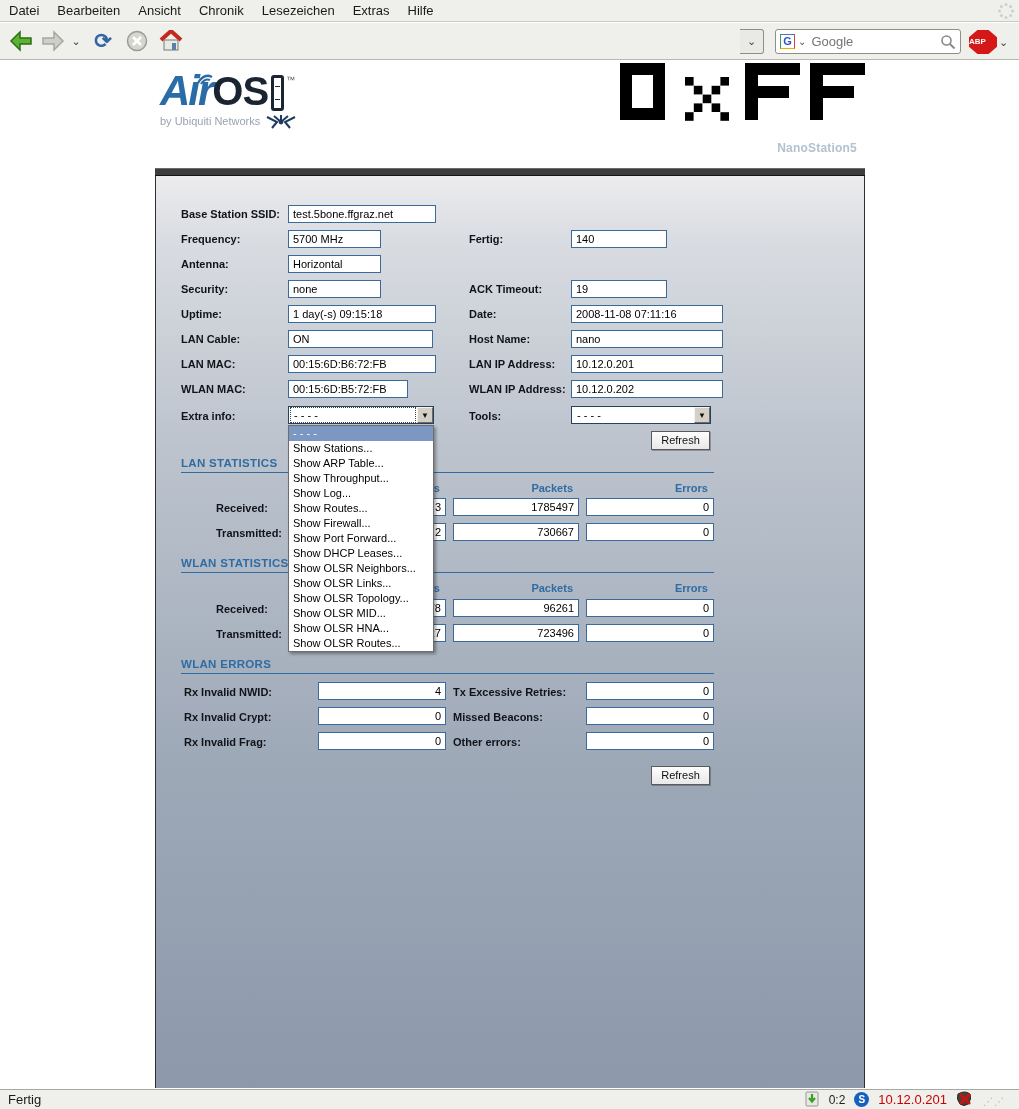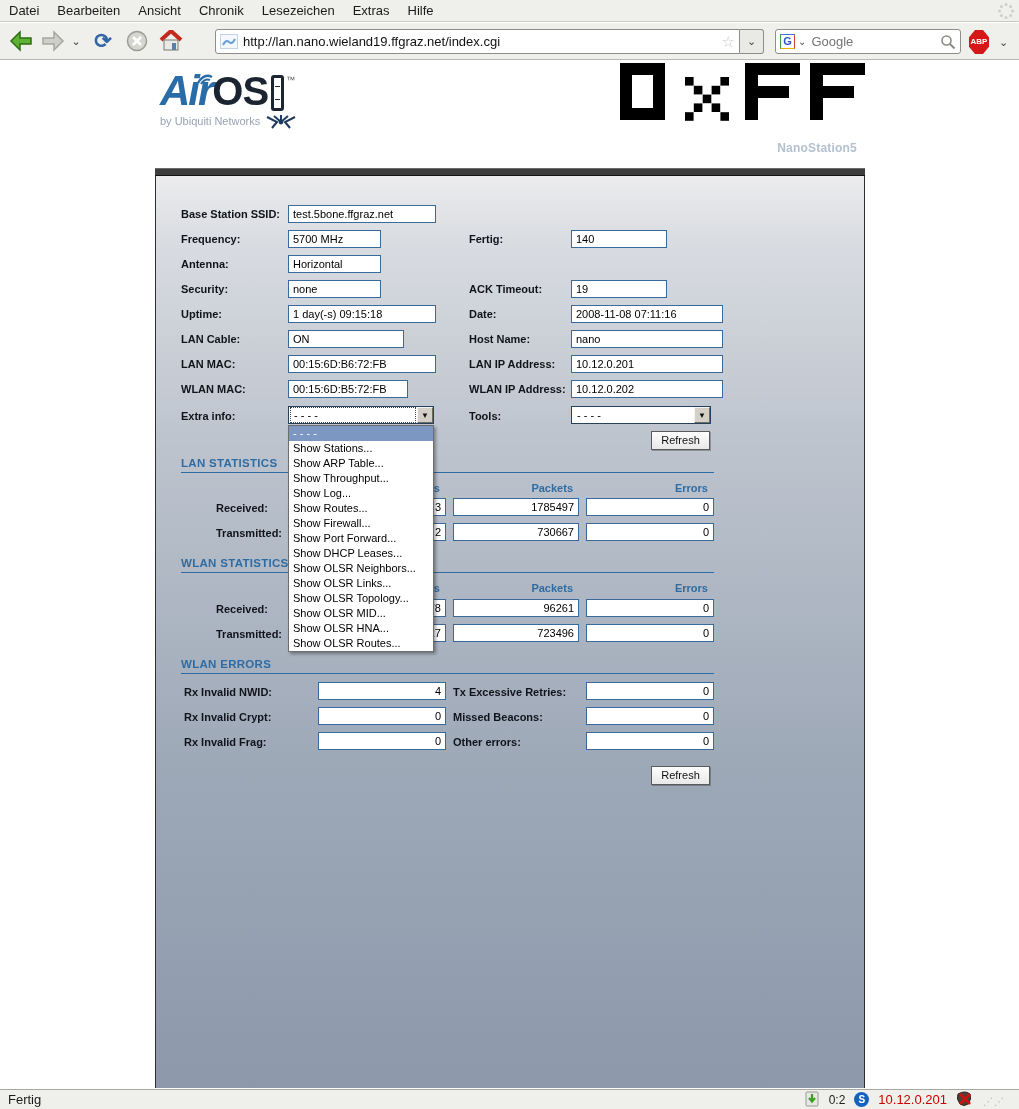--- a/index.html
+++ b/index.html
@@ -22,23 +22,23 @@
   .star { color:#c9c9c4; font-size:15px; }
   .url-drop { position:absolute; left:740px; top:6px; width:24px; height:25px; background:#e9e9e6;
               border:1px solid #8d8d89; border-left:none; border-radius:0 3px 3px 0; text-align:center;
               font-size:11px; color:#444; line-height:23px; }
   .searchbar { position:absolute; left:775px; top:6px; width:186px; height:25px; background:#fff;
                border:1px solid #8d8d89; border-radius:3px; display:flex; align-items:center; padding:0 4px; }
   .g-icon { width:15px; height:15px; border:1px solid; border-color:#4273db #d6433b #e8b400 #3c9e47;
             color:#2a56c6; font-size:11px; font-weight:bold; text-align:center; line-height:13px; background:#fff; }
   .search-chev { font-size:10px; color:#555; margin:0 5px 0 3px; }
   .search-input { border:none; outline:none; flex:1; font-size:13px; font-family:"Liberation Sans",sans-serif; color:#333; min-width:0; background:transparent; }
-  .abp { position:absolute; left:969px; top:7px; width:20px; height:24px; background:#d51717; border-radius:4px;
+  .abp { position:absolute; left:969px; top:7px; width:28px; height:24px; background:#d51717; border-radius:4px;
          clip-path:polygon(30% 0,70% 0,100% 30%,100% 70%,70% 100%,30% 100%,0 70%,0 30%);
-         color:#fff; font-size:8px; font-weight:bold; text-align:center; line-height:24px; letter-spacing:0; }
+         color:#fff; font-size:8px; font-weight:bold; line-height:24px; letter-spacing:0; }
   .abp-chev { position:absolute; left:999px; top:13px; font-size:11px; color:#444; }
 
   
   .page { position:absolute; top:61px; left:0; width:1019px; height:1028px; background:#ffffff; }
 
   .airos-logo { position:absolute; left:160px; top:10px; width:200px; }
   .airos-line { display:flex; align-items:flex-end; }
   .air { font-size:42px; font-weight:bold; font-style:italic; color:#2a6ca8; letter-spacing:-2px; line-height:40px; }
   .os  { font-size:40px; font-weight:bold; color:#1b2531; letter-spacing:-1px; line-height:40px; }
   .dev-glyph { width:13px; height:36px; border:3px solid #1b2531; border-radius:3px; margin-left:3px; background:#fff; position:relative; }
@@ -148,29 +148,20 @@
       </svg>
   </span>
   <span class="tbtn" style="left:156px;width:30px;">
     <svg width="24" height="22" viewBox="0 0 24 22">
         <path d="M2 10 L12 1 L22 10" fill="none" stroke="#c42a1c" stroke-width="4"></path>
         <rect x="5" y="10" width="14" height="10" fill="#e9e9e6" stroke="#7a7a75"></rect>
         <rect x="13" y="13" width="4" height="7" fill="#5a80a8"></rect>
       </svg>
   </span>
 
-  <div class="urlbar">
-    <span class="favicon">
-      <svg width="14" height="10" viewBox="0 0 14 10">
-          <path d="M1 8 Q4 2 7 5 Q10 8 13 2" fill="none" stroke="#6aa0d8" stroke-width="2"></path>
-        </svg>
-    </span>
-    <span class="url-text">http://lan.nano.wieland19.ffgraz.net/index.cgi</span>
-    <span class="star">☆</span>
-  </div>
   <div class="url-drop">⌄</div>
 
   <div class="searchbar">
     <span class="g-icon">G</span>
     <span class="search-chev">⌄</span>
     <input class="search-input" placeholder="Google" style="">
     <span>
       <svg width="16" height="16" viewBox="0 0 16 16">
           <circle cx="6.5" cy="6.5" r="4.5" fill="none" stroke="#8a8a85" stroke-width="1.6"></circle>
           <path d="M10 10 L14.5 14.5" stroke="#8a8a85" stroke-width="2"></path>
@@ -251,21 +242,21 @@
     <span class="fbox" style="left:132px;top:104px;width:93px;">none</span>
     <span class="flabel" style="left:313px;top:104px;">ACK Timeout:</span>
     <span class="fbox" style="left:415px;top:104px;width:96px;">19</span>
 
     <span class="flabel" style="left:25px;top:129px;">Uptime:</span>
     <span class="fbox" style="left:132px;top:129px;width:148px;">1 day(-s) 09:15:18</span>
     <span class="flabel" style="left:313px;top:129px;">Date:</span>
     <span class="fbox" style="left:415px;top:129px;width:152px;">2008-11-08 07:11:16</span>
 
     <span class="flabel" style="left:25px;top:154px;">LAN Cable:</span>
-    <span class="fbox" style="left:132px;top:154px;width:116px;">ON</span>
+    <span class="fbox" style="left:132px;top:154px;width:145px;">ON</span>
     <span class="flabel" style="left:313px;top:154px;">Host Name:</span>
     <span class="fbox" style="left:415px;top:154px;width:152px;">nano</span>
 
     <span class="flabel" style="left:25px;top:179px;">LAN MAC:</span>
     <span class="fbox" style="left:132px;top:179px;width:148px;">00:15:6D:B6:72:FB</span>
     <span class="flabel" style="left:313px;top:179px;">LAN IP Address:</span>
     <span class="fbox" style="left:415px;top:179px;width:152px;">10.12.0.201</span>
 
     <span class="flabel" style="left:25px;top:204px;">WLAN MAC:</span>
     <span class="fbox" style="left:132px;top:204px;width:120px;">00:15:6D:B5:72:FB</span>

